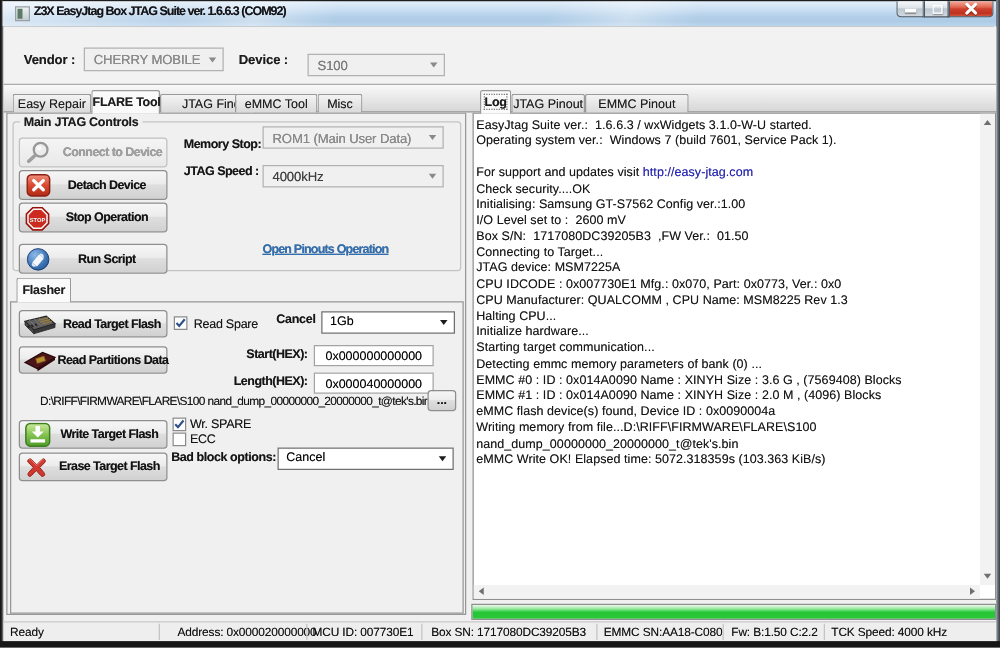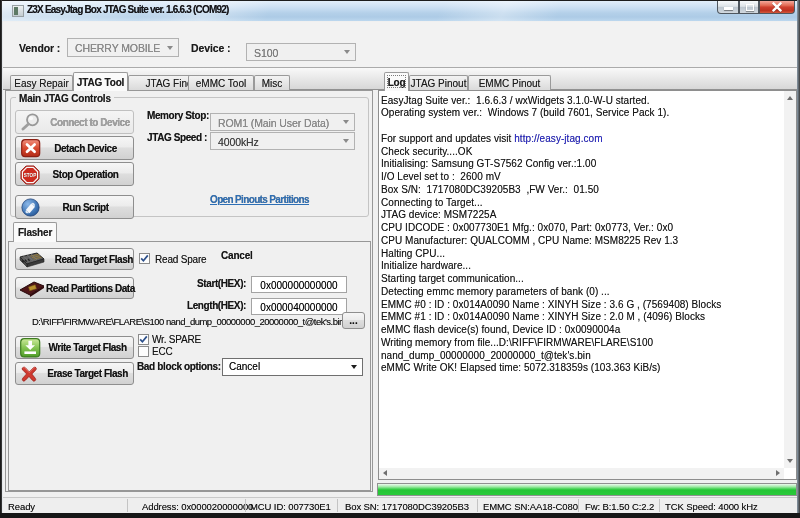--- a/index.html
+++ b/index.html
@@ -115,21 +115,21 @@
       <span class="ctext">CHERRY MOBILE</span>
       <span class="arrow"></span>
     </div>
   <div id="lbl-device" class="abs biglabel">Device :</div>
   <div id="combo-device" class="abs combo">
       <span class="ctext" style="color:#7d7d7d;">S100</span>
       <span class="arrow"></span>
     </div>
   <div id="tabband" class="abs"></div>
   <div class="tab" style="left:7px; width:63px;">Easy Repair</div>
-  <div class="tab active" style="left:70px; width:55px;">JTAG Tool</div>
+  <div class="tab active" style="left:70px; width:55px;">FLARE Tool</div>
   <div class="tab" style="left:125px; width:77px;padding-left:14px;">JTAG Finder</div>
   <div class="tab" style="left:185px; width:66px;">eMMC Tool</div>
   <div class="tab" style="left:251px; width:36px;">Misc</div>
   <div class="tab active" style="left:381px; width:25px;"><span style="position:absolute;left:2px;top:2px;right:2px;bottom:3px;border:1px dotted #7a7a7a;"></span>Log</div>
   <div class="tab" style="left:406px; width:59px;">JTAG Pinout</div>
   <div class="tab" style="left:465px; width:83px;">EMMC Pinout</div>
 
   <div id="leftpage" class="abs">
     <div id="grp-main"></div>
     <div id="grp-main-label">Main JTAG Controls</div>
@@ -175,36 +175,36 @@
         </radialGradient>
           </defs>
         <circle cx="9.5" cy="9.5" r="8.6" fill="url(#bg)" stroke="#1c4078" stroke-width="0.8"></circle>
         <path d="M4.8 12 L10.2 5.6 L14 8.8 L8.6 15.2 Z" fill="#f4f7fb"></path>
         <path d="M10.4 5.8 Q11.6 4.2 13 5.2 Q14.6 6.4 13.6 8.6 Z" fill="#dce7f2"></path>
         <path d="M5 12.2 Q3.8 13.8 4.8 14.8 Q5.8 15.8 8.2 15 Z" fill="#dce7f2"></path>
       </svg>
     </div>
 
     <div class="blabel" style="left:141px; top:19px;">Memory Stop:</div>
-    <div class="combo" style="position:absolute; left:204px; top:22px; width:145px; height:18px;text-decoration:underline;">
+    <div class="combo" style="position:absolute; left:204px; top:10px; width:145px; height:18px;text-decoration:underline;">
         <span class="ctext">ROM1 (Main User Data)</span>
         <span class="arrow"></span>
       </div>
     <div class="blabel" style="left:141px; top:41px;">JTAG Speed :</div>
     <div class="combo" style="position:absolute; left:204px; top:41px; width:145px; height:18px;">
         <span class="ctext" style="color:#3c3c3c;">4000kHz</span>
         <span class="arrow"></span>
       </div>
-    <div class="blabel" style="left:204px; top:103px; color:#2e6fb5; letter-spacing:-0.65px; text-decoration:underline;">Open Pinouts Partitions</div>
+    <div class="blabel" style="left:204px; top:103px; color:#2e6fb5; letter-spacing:-0.65px; text-decoration:underline;">Open Pinouts Operation</div>
 
     <div style="position:absolute; left:2px; top:150px; width:363px; height:250px; border:1px solid #979797; background:#f0f0f0;"></div>
     <div class="tab active" style="left:7px; top:131px; width:44px; height:20px; padding-top:4px; position:absolute; z-index:5;">Flasher</div>
 
     <div class="pbtn" style="top:157px; height:22px; z-index:6;">
-        <span class="txt" style="padding-left:30px;text-align:right;">Read Target Flash</span>
+        <span class="txt" style="padding-left:30px;">Read Target Flash</span>
       <svg class="icon" style="left:1px;top:2px;" width="29" height="18" viewBox="0 0 29 18">
         <polygon points="3,6 20,2 27,8 10,13" fill="#5f5f5f" stroke="#242424" stroke-width="1"></polygon>
         <polygon points="10,13 27,8 27,11 10,16" fill="#3a3a3a" stroke="#242424" stroke-width="0.6"></polygon>
         <polygon points="3,6 10,13 10,16 3,9" fill="#4a4a4a" stroke="#242424" stroke-width="0.6"></polygon>
         <path d="M13.5 5.2 L21.5 3.3 M15 6.7 L23 4.7 M16.5 8.2 L24.5 6.1" stroke="#9d7f36" stroke-width="0.9"></path>
         <path d="M6 4.6 L12 10.6 M10 3.7 L16 9.7 M14 2.9 L20 8.9" stroke="#787878" stroke-width="0.8"></path>
         <path d="M5 9.5 l1.6 1.8 M8 8.8 l1.6 1.8 M11 8 l1.6 1.8" stroke="#222" stroke-width="1.3"></path>
       </svg>
     </div>
     <div class="pbtn" style="top:186px; height:22px; z-index:6;">
@@ -215,20 +215,24 @@
         <rect x="11" y="6" width="7" height="4" transform="rotate(-18 14 8)" fill="#b98f2e" stroke="#7a5c16" stroke-width="0.5"></rect>
       </svg>
     </div>
     <div class="chk" style="left:133px; top:162px;">
       <svg width="11" height="11" viewBox="0 0 11 11" style="position:absolute;left:-1px;top:-1px;">
           <path d="M2.2 5.4 L4.4 7.8 L8.8 2.4" fill="none" stroke="#2c4f8a" stroke-width="1.7"></path>
         </svg>
     </div>
     <div class="rlabel" style="left:149px; top:163px;">Read Spare</div>
     <div class="blabel" style="left:215px; top:159px; letter-spacing:-0.2px;">Cancel</div>
+    <div class="wcombo" style="left:251px; top:158px; width:107px; height:18px;">
+        <span class="ctext2">1Gb</span>
+        <span class="arrow2"></span>
+      </div>
     <div class="blabel" style="left:140px; top:187px; width:100px; text-align:right;">Start(HEX):</div>
     <div class="tbox" style="left:245px; top:185px; width:96px; height:17px; padding-top:2.5px;">0x000000000000</div>
     <div class="blabel" style="left:140px; top:209px; width:100px; text-align:right;">Length(HEX):</div>
     <div class="tbox" style="left:245px; top:207px; width:96px; height:17px; padding-top:2.5px;">0x000040000000</div>
     <div class="rlabel" style="left:26px; top:225px; font-size:9.5px; letter-spacing:-0.5px;">D:\RIFF\FIRMWARE\FLARE\S100 nand_dump_00000000_20000000_t@tek's.bir</div>
     <div class="pbtn" style="left:336px; top:221px; width:23px; height:17px;">
         <span class="txt" style="letter-spacing:0;">...</span>
       </div>
     <div class="pbtn" style="top:245px; height:23px;">
         <span class="txt" style="padding-left:26px;">Write Target Flash</span>

